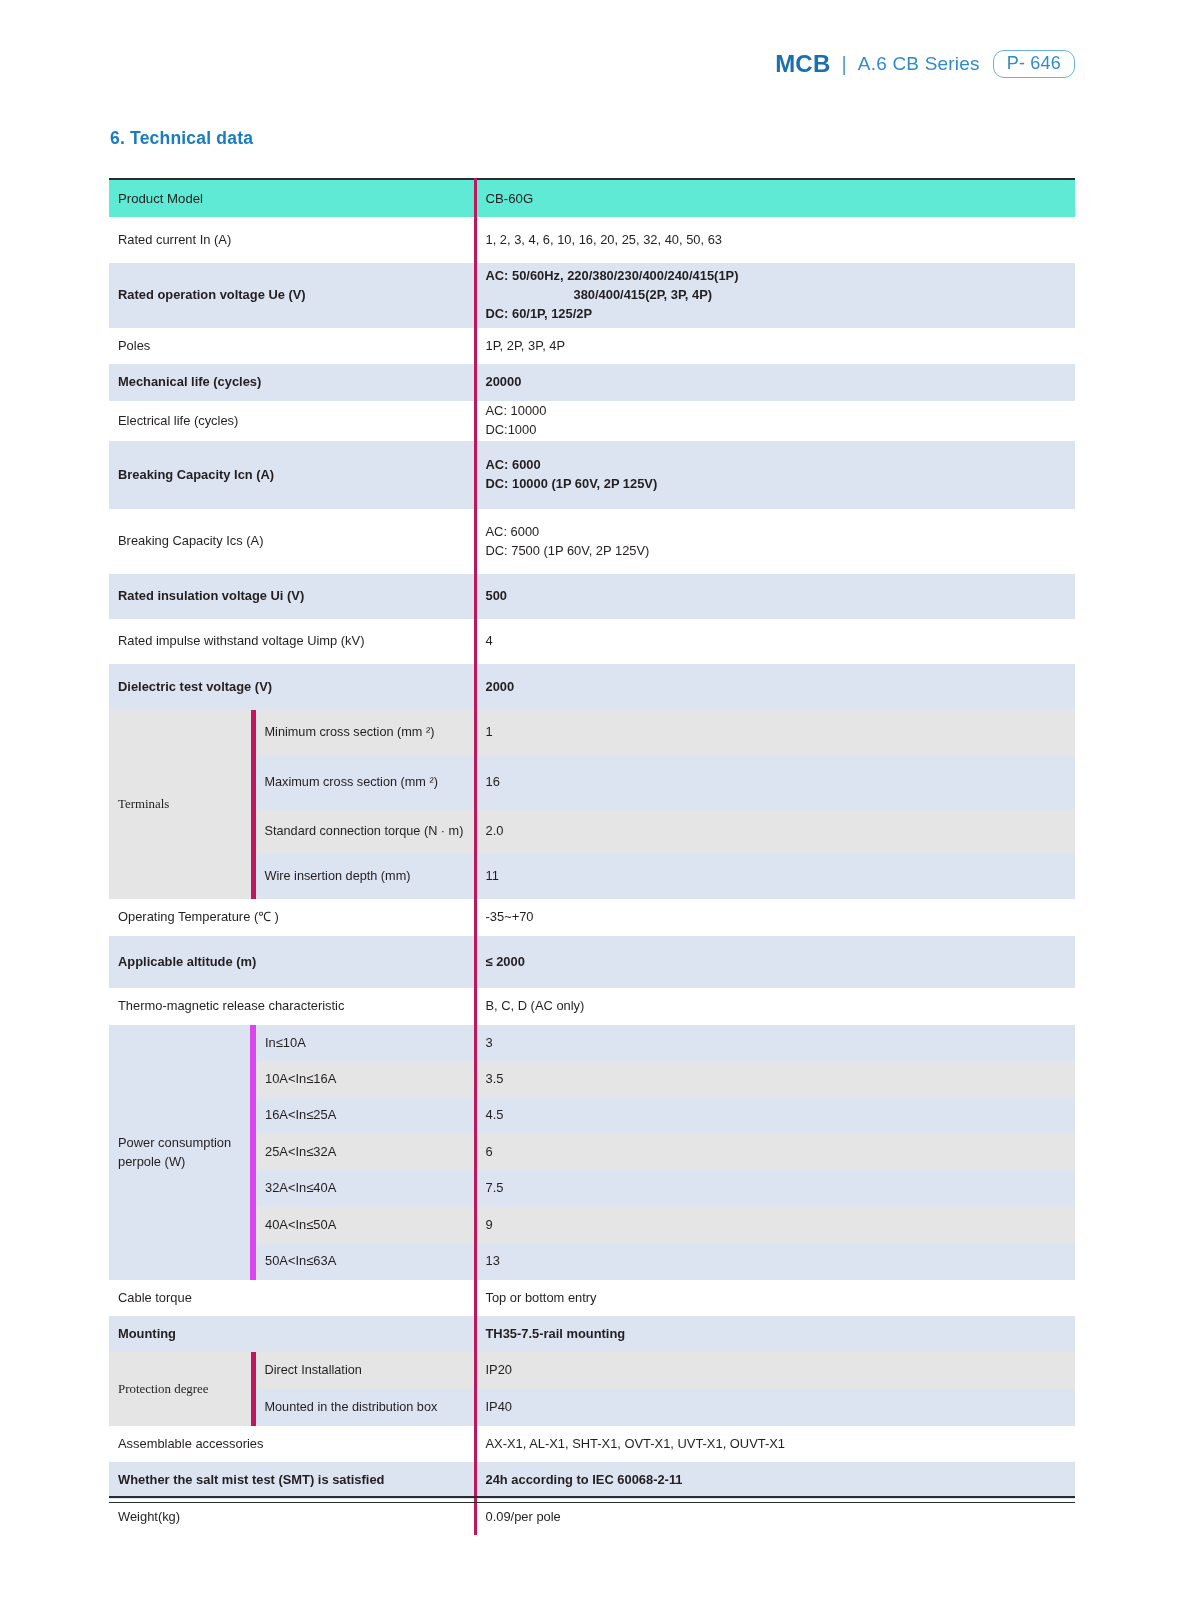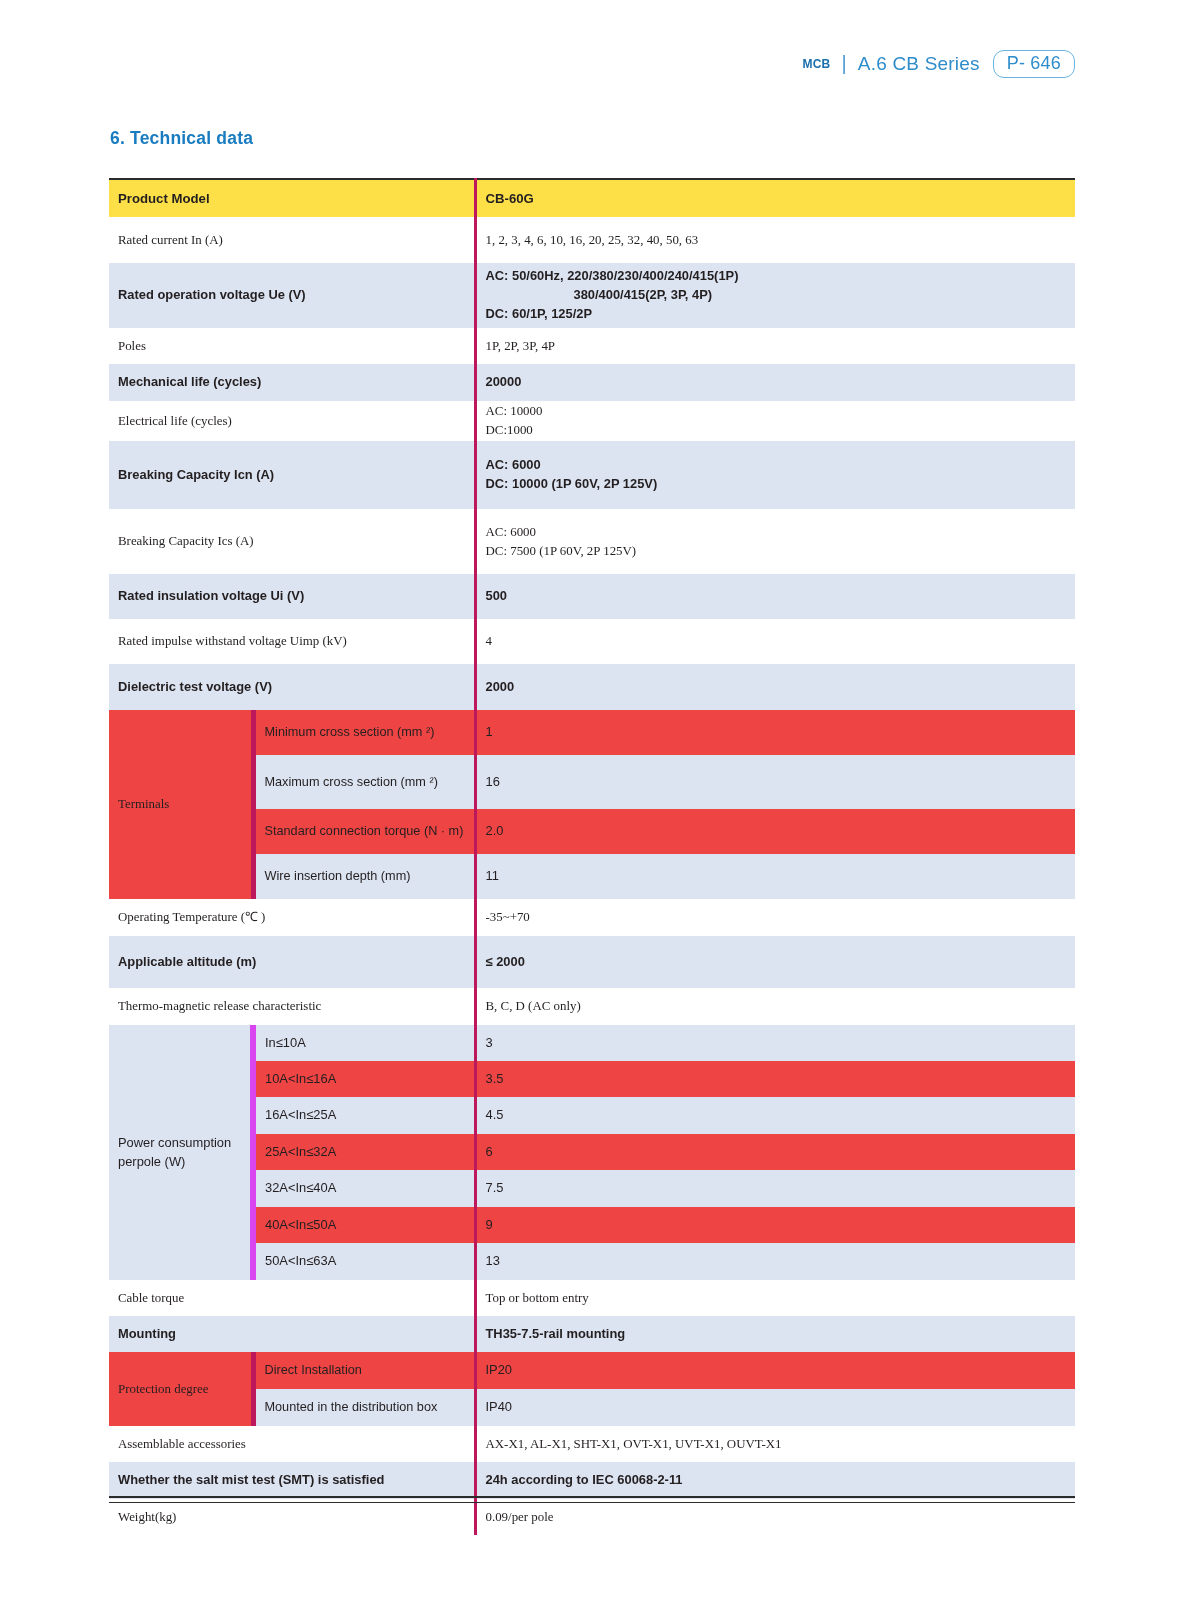--- a/index.html
+++ b/index.html
@@ -24,21 +24,21 @@
     display: flex;
     align-items: center;
     gap: 9px;
     font-size: 19px;
     letter-spacing: .2px;
     white-space: nowrap;
   }
   .hdr-mcb {
     color: #1a6faf;
     font-weight: bold;
-    font-size: 12px;
+    font-size: 24px;
   }
   .hdr-sep {
     color: #4e9ad0;
     font-weight: 300;
     font-size: 20px;
     padding: 0 2px;
   }
   .hdr-series {
     color: #2e8ccb;
     font-size: 19px;
@@ -80,31 +80,31 @@
   }
   table.spec td, table.spec th {
     padding: 0 0 0 9px;
     vertical-align: middle;
     text-align: left;
     font-weight: normal;
     line-height: 1.45;
   }
   
   tr.head-row th {
-    background: #fde047;
-    font-weight: bold;
+    background: #5eead4;
+    font-weight: normal;
     font-size: 13.2px;
     height: 37px;
     border-top: 2.1px solid #2b2b2b;
   }
   
   tr.shade > td { background: #dce3f1; font-weight: bold; }
-  tr.plain > td { background: #ffffff; font-family: Liberation Serif, serif; }
+  tr.plain > td { background: #ffffff; }
   td.shade { background: #dce3f1; }
-  td.plain { background: #ef4444; }
+  td.plain { background: #e5e5e5; }
 
   
   .vr-main   { border-left: 3px solid #be185d; }
   .vr-sub    { border-left: 6px solid #d946ef; }
   .grp-right { border-right: 5px solid #be185d; font-family: Liberation Serif, serif; }
 
   
   td.grp-label {
     vertical-align: middle;
     padding-left: 9px;

